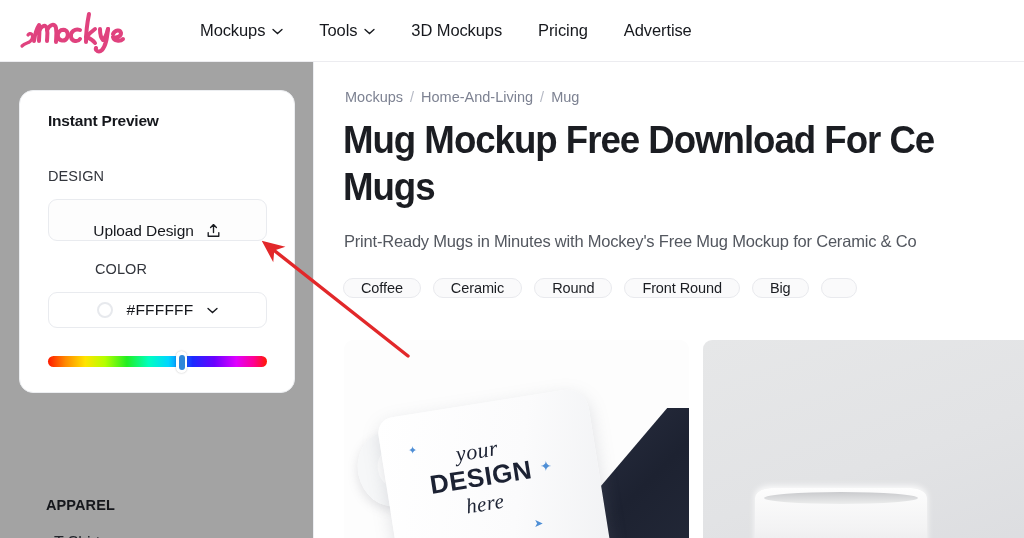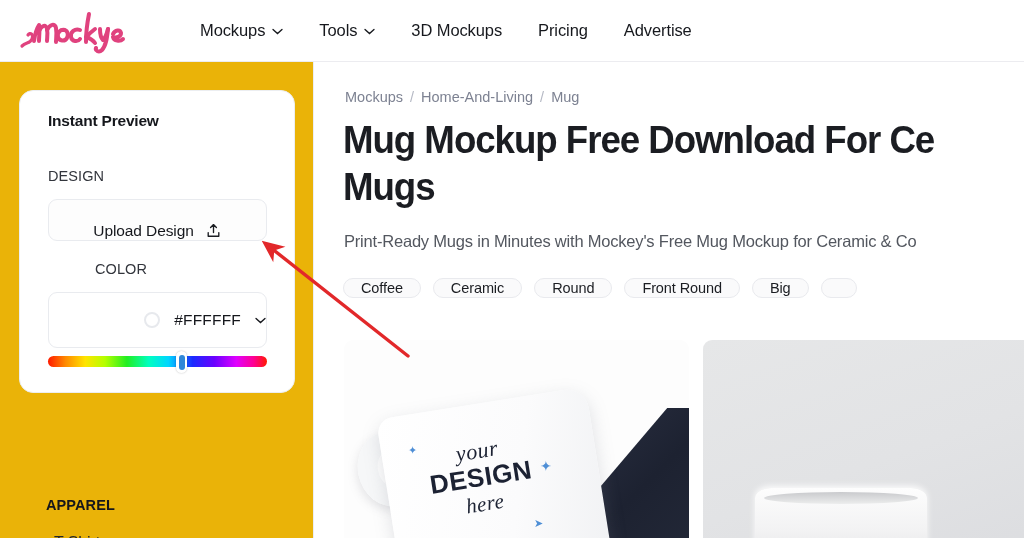--- a/index.html
+++ b/index.html
@@ -43,21 +43,21 @@
     display: inline-block;
     position: relative; top: 1px;
   }
   .chev svg { display:block; }
 
   
   .sidebar {
     position: absolute;
     top: 62px; left: 0;
     width: 314px; height: 476px;
-    background: #eab308;
+    background: #a3a3a3;
     border-right: 1px solid #eceef2;
     overflow: hidden;
   }
   .panel {
     position: absolute;
     left: 19px; top: 28px;
     width: 276px; height: 303px;
     background: #ffffff;
     border: 1px solid #eceef1;
     border-radius: 14px;
@@ -84,25 +84,25 @@
     display: flex; align-items: flex-end; justify-content: center;
     gap: 11px; cursor: pointer;
   }
   .upload-btn .lbl {
     font-size: 15.5px; color: #15171c; letter-spacing: -0.1px;
   }
   .upload-ico { width: 17px; height: 17px; display:block; }
 
   .color-btn {
     position: absolute; left: 28px; top: 201px;
-    width: 219px; height: 56px;
+    width: 219px; height: 36px;
     background: #ffffff;
     border: 1px solid #e9ebef;
     border-radius: 9px;
-    display: flex; align-items: center; justify-content: flex-end;
+    display: flex; align-items: center; justify-content: center;
     gap: 14px; cursor: pointer;
   }
   .swatch {
     width: 16px; height: 16px;
     border-radius: 50%;
     background: #ffffff;
     border: 2.2px solid #e7e9ed;
   }
   .color-val {
     font-size: 15.5px; color: #15171c;

